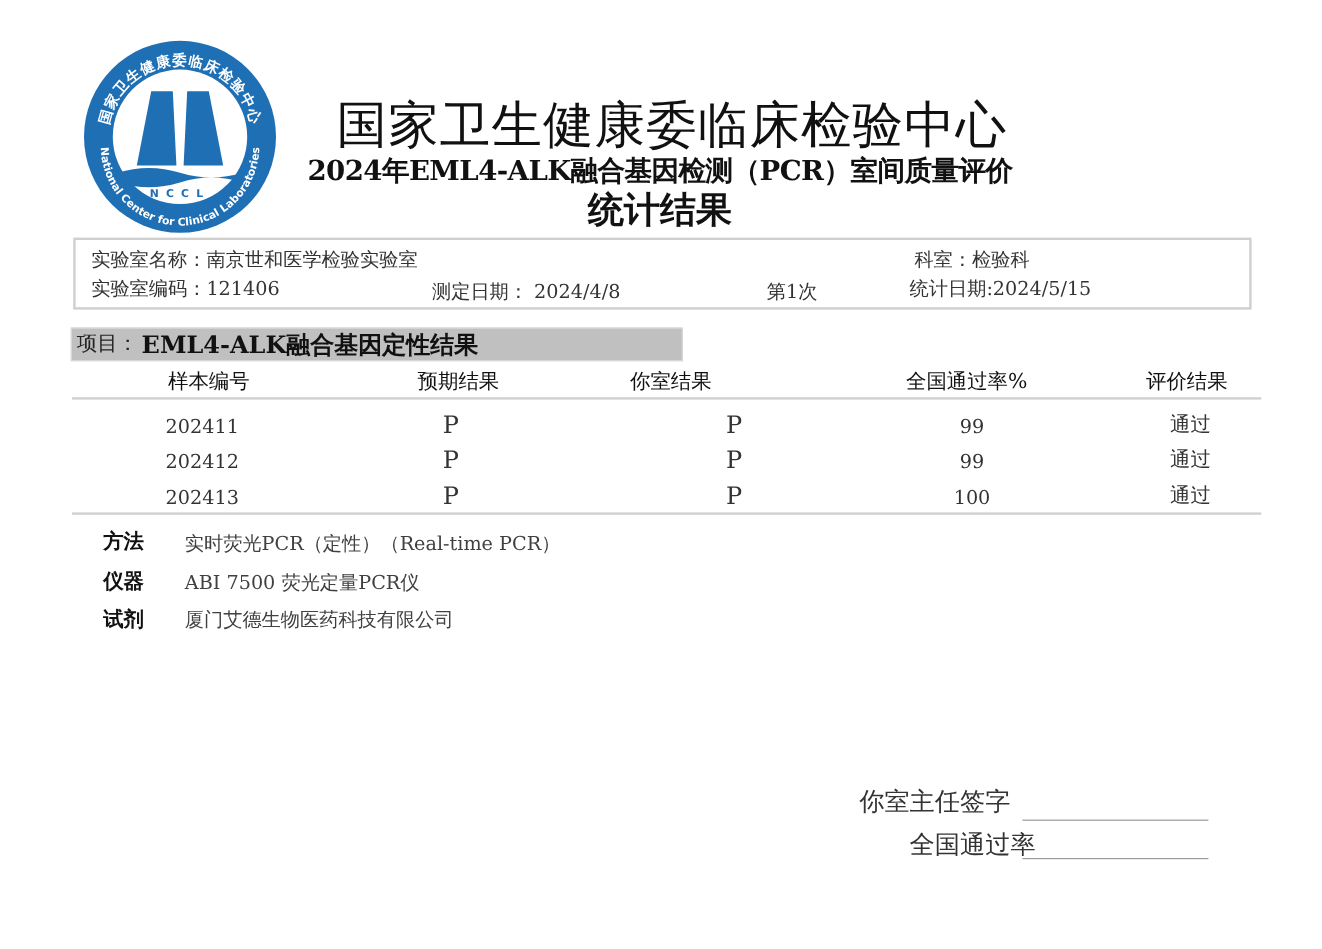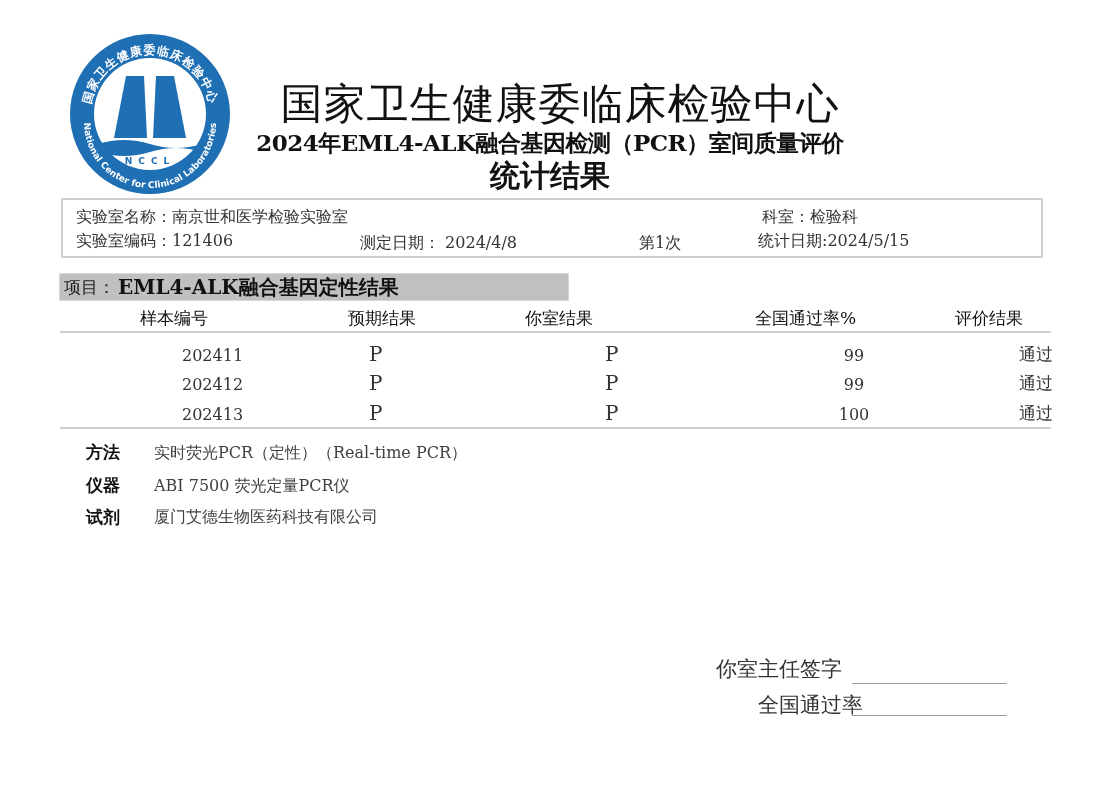--- a/index.html
+++ b/index.html
@@ -17,21 +17,21 @@
     
     .info-box { left: 61px; top: 198px; width: 982px; height: 60px; border: 2px solid #cfcfcf; box-sizing: border-box; }
     .info { font-size: 16px; color: #333; line-height: 20px; white-space: nowrap; }
     
     .project-bar { left: 59px; top: 273px; width: 510px; height: 28px; background: #c0c0c0; border: 1px solid #d8d8d8; box-sizing: border-box; }
     .project-label { left: 64px; top: 276px; font-size: 17px; color: #222; line-height: 22px; }
     .project-name { left: 118px; top: 275px; font-size: 20px; font-weight: bold; color: #111; line-height: 24px; }
     
     .th { top: 307px; font-size: 17px; font-weight: normal; color: #111; line-height: 22px; white-space: nowrap; }
     .hr { height: 2px; background: #d0d0d0; }
-    .td { font-size: 16px; color: #333; line-height: 20px; white-space: nowrap; margin-left: 44px; }
+    .td { font-size: 16px; color: #333; line-height: 20px; white-space: nowrap; }
     .td-p { font-size: 20px; color: #333; line-height: 22px; }
     
     .m-label { left: 86px; font-size: 17px; font-weight: bold; color: #111; line-height: 22px; }
     .m-value { left: 154px; font-size: 16px; color: #404040; line-height: 22px; white-space: nowrap; }
     
     .sig-label { font-size: 21px; color: #333; line-height: 26px; white-space: nowrap; font-family: Liberation Mono, monospace; }
     .sig-line { height: 1px; background: #9a9a9a; }
   </style>
 </head>
 <body>

